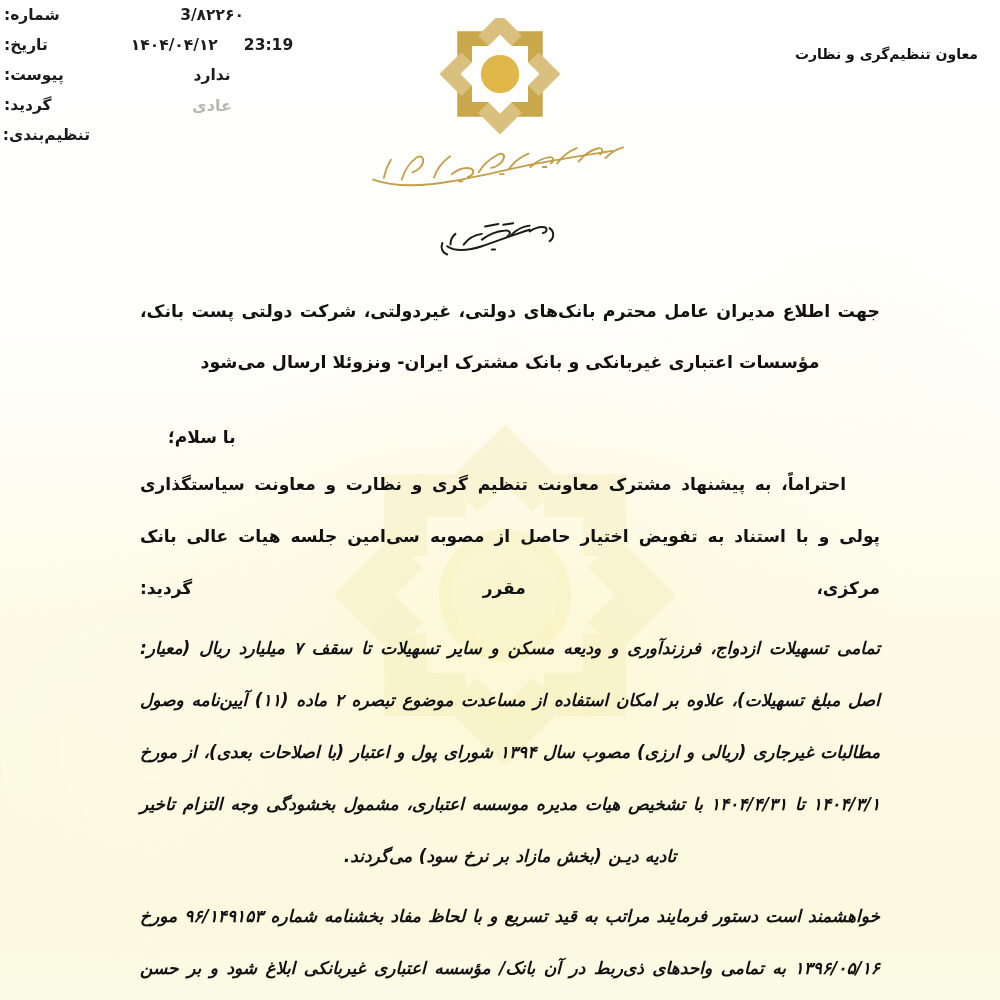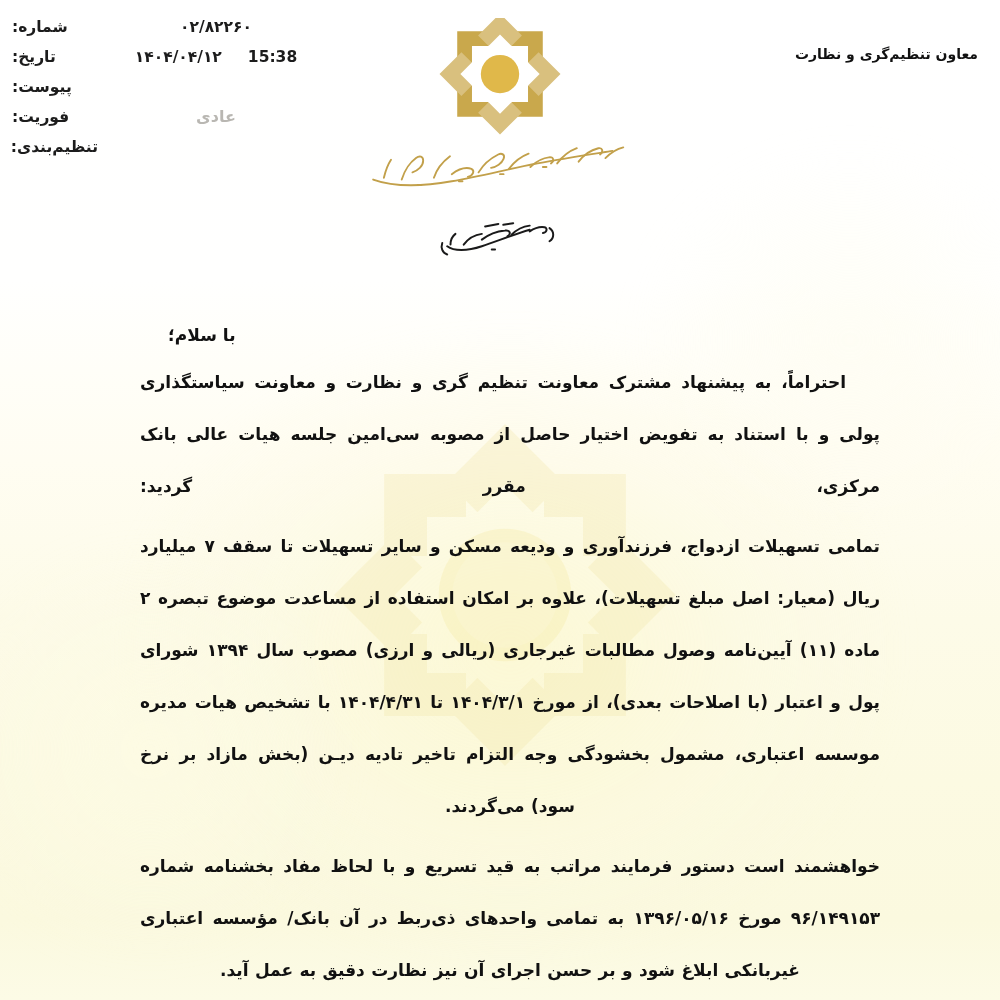--- a/index.html
+++ b/index.html
@@ -80,23 +80,23 @@
     position: absolute;
     left: 0;
     top: 2px;
     width: 340px;
     direction: rtl;
   }
   .meta-row {
     display: flex;
     flex-direction: row-reverse;
     justify-content: flex-start;
-    align-items: flex-end;
+    align-items: flex-start;
     height: 30px;
-    padding-left: 12px;
+    padding-left: 4px;
   }
   .meta-label {
     width: 86px;
     text-align: left;
     font-size: 15.5px;
     font-weight: 700;
     color: #1c1c1c;
     letter-spacing: .2px;
     flex: none;
   }
@@ -107,21 +107,20 @@
     font-weight: 700;
     color: #1c1c1c;
     padding-right: 6px;
     white-space: nowrap;
   }
   .meta-value.with-time {
     display: flex;
     flex-direction: row-reverse;
     justify-content: center;
     gap: 26px;
-    margin-top: 36px;
   }
   .meta-value.faded {
     color: #b9b7b2;
     font-weight: 600;
     font-size: 16px;
     letter-spacing: 1px;
   }
   .meta-value.empty { color: transparent; }
 
   
@@ -191,20 +190,21 @@
     font-weight: 700;
     line-height: 52px;
     text-align: justify;
     text-align-last: justify;
     margin: 8px 0 0 0;
     word-spacing: .5px;
   }
   .para.first { text-indent: 34px; }
   .para-tail {
     text-align-last: center;
+    font-style: italic;
   }
 
   
   .signature {
     position: absolute;
     left: 0;
     right: 0;
     top: 952px;
     text-align: center;
     direction: rtl;
@@ -261,37 +261,38 @@
       </g>
     </svg>
   </div>
 
   <div class="header-block">
 
     <div class="meta">
 
       <div class="meta-row">
         <span class="meta-label">شماره:</span>
-        <span class="meta-value">۰۲/۸۲۲۶۰</span>
+        <span class="meta-value">3/۸۲۲۶۰</span>
       </div>
 
       <div class="meta-row">
         <span class="meta-label">تاریخ:</span>
         <span class="meta-value with-time">
           <span>۱۴۰۴/۰۴/۱۲</span>
-          <span>15:38</span>
+          <span>23:19</span>
         </span>
       </div>
 
       <div class="meta-row">
         <span class="meta-label">پیوست:</span>
-      </div>
-
-      <div class="meta-row">
-        <span class="meta-label">فوریت:</span>
+        <span class="meta-value">ندارد</span>
+      </div>
+
+      <div class="meta-row">
+        <span class="meta-label">گردید:</span>
         <span class="meta-value faded">عادی</span>
       </div>
 
       <div class="meta-row">
         <span class="meta-label">تنظیم‌بندی:</span>
         <span class="meta-value empty"></span>
       </div>
 
     </div>
 
@@ -365,20 +366,21 @@
         <path d="M10,36 C8,42 10,48 16,50"></path>
         <path d="M140,18 C146,22 146,30 140,34"></path>
         <path d="M62,16 L78,13 M84,14 L96,12"></path>
         <path d="M70,44 L74,44"></path>
       </g>
     </svg>
   </div>
 
   <div class="body-area">
 
+    <p class="addressee">جهت اطلاع مدیران عامل محترم بانک‌های دولتی، غیردولتی، شرکت دولتی پست بانک، مؤسسات اعتباری غیربانکی و بانک مشترک ایران- ونزوئلا ارسال می‌شود</p>
 
     <p class="salutation">با سلام؛</p>
 
     <p class="para first">احتراماً، به پیشنهاد مشترک معاونت تنظیم گری و نظارت و معاونت سیاستگذاری پولی و با استناد به تفویض اختیار حاصل از مصوبه سی‌امین جلسه هیات عالی بانک مرکزی، مقرر گردید:</p>
 
     <p class="para para-tail">تمامی تسهیلات ازدواج، فرزندآوری و ودیعه مسکن و سایر تسهیلات تا سقف ۷ میلیارد ریال (معیار: اصل مبلغ تسهیلات)، علاوه بر امکان استفاده از مساعدت موضوع تبصره ۲ ماده (۱۱) آیین‌نامه وصول مطالبات غیرجاری (ریالی و ارزی) مصوب سال ۱۳۹۴ شورای پول و اعتبار (با اصلاحات بعدی)، از مورخ ۱۴۰۴/۳/۱ تا ۱۴۰۴/۴/۳۱ با تشخیص هیات مدیره موسسه اعتباری، مشمول بخشودگی وجه التزام تاخیر تادیه دیـن (بخش مازاد بر نرخ سود) می‌گردند.</p>
 
     <p class="para para-tail"><span>خواهشمند است دستور فرمایند مراتب به قید تسریع و با لحاظ مفاد بخشنامه شماره ۹۶/۱۴۹۱۵۳ مورخ ۱۳۹۶/۰۵/۱۶ به تمامی واحدهای ذی‌ربط در آن بانک/ مؤسسه اعتباری غیربانکی ابلاغ شود و بر حسن اجرای آن نیز نظارت دقیق به عمل آید.</span> </p>
 
   </div>

